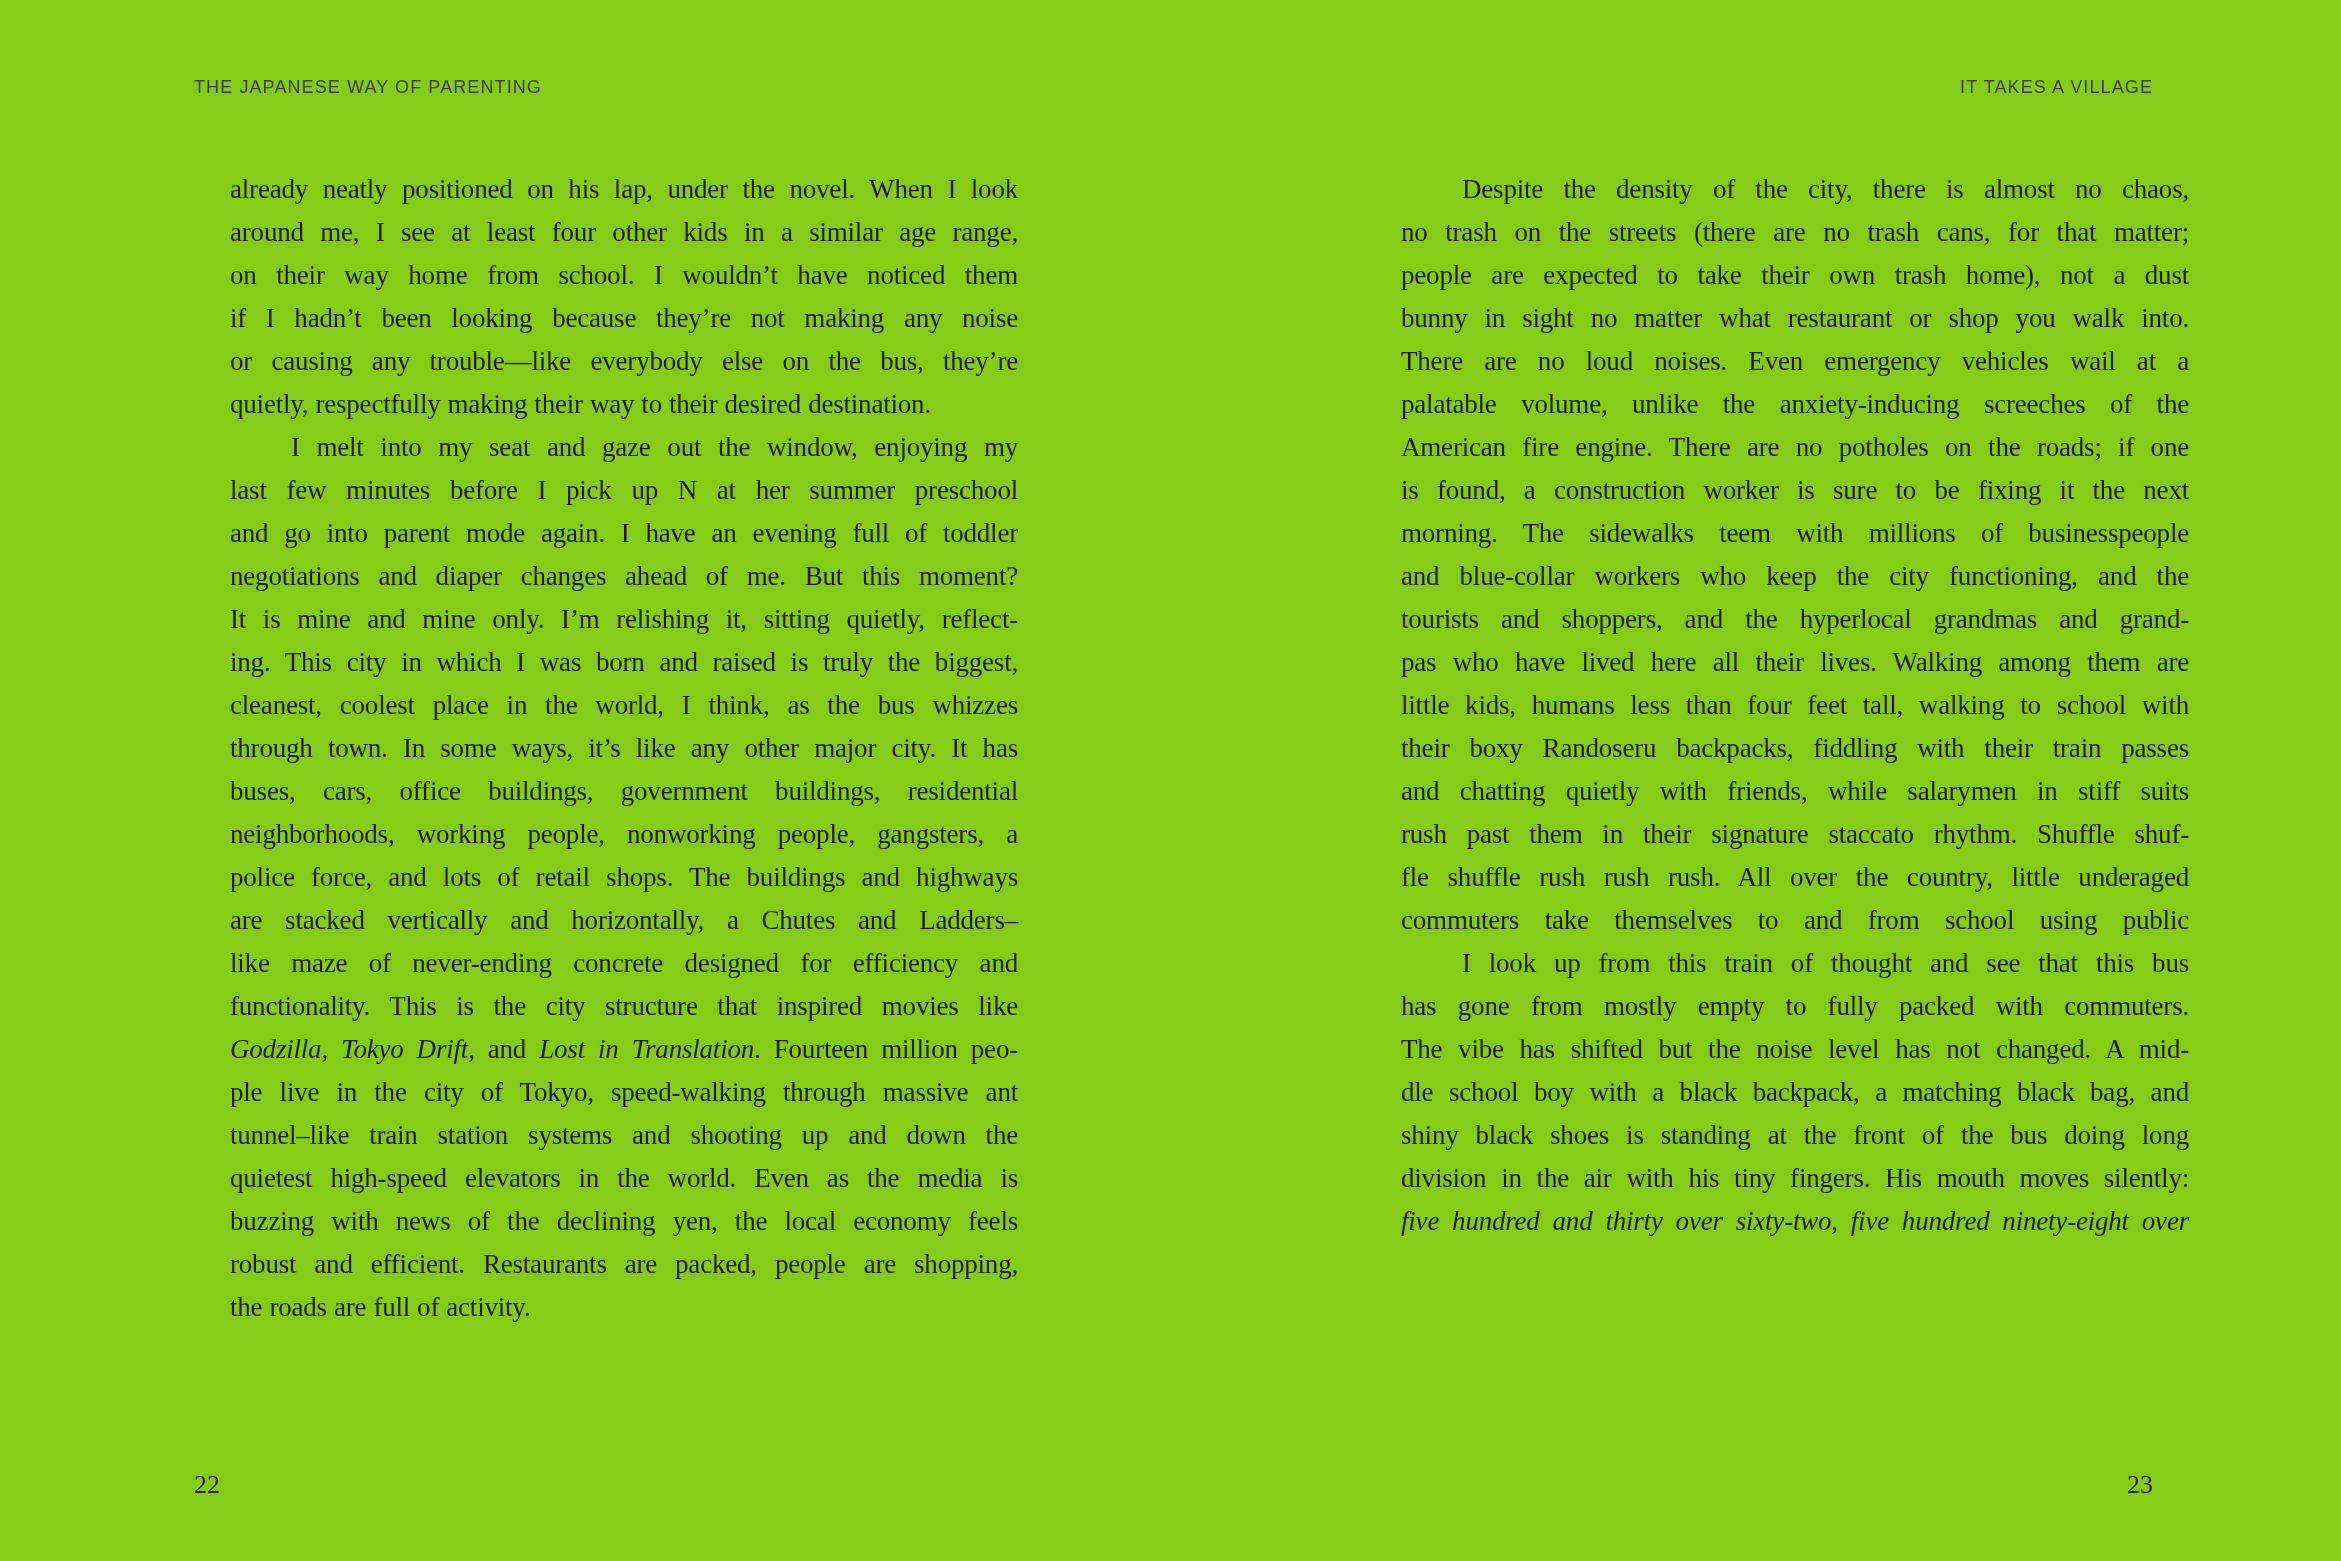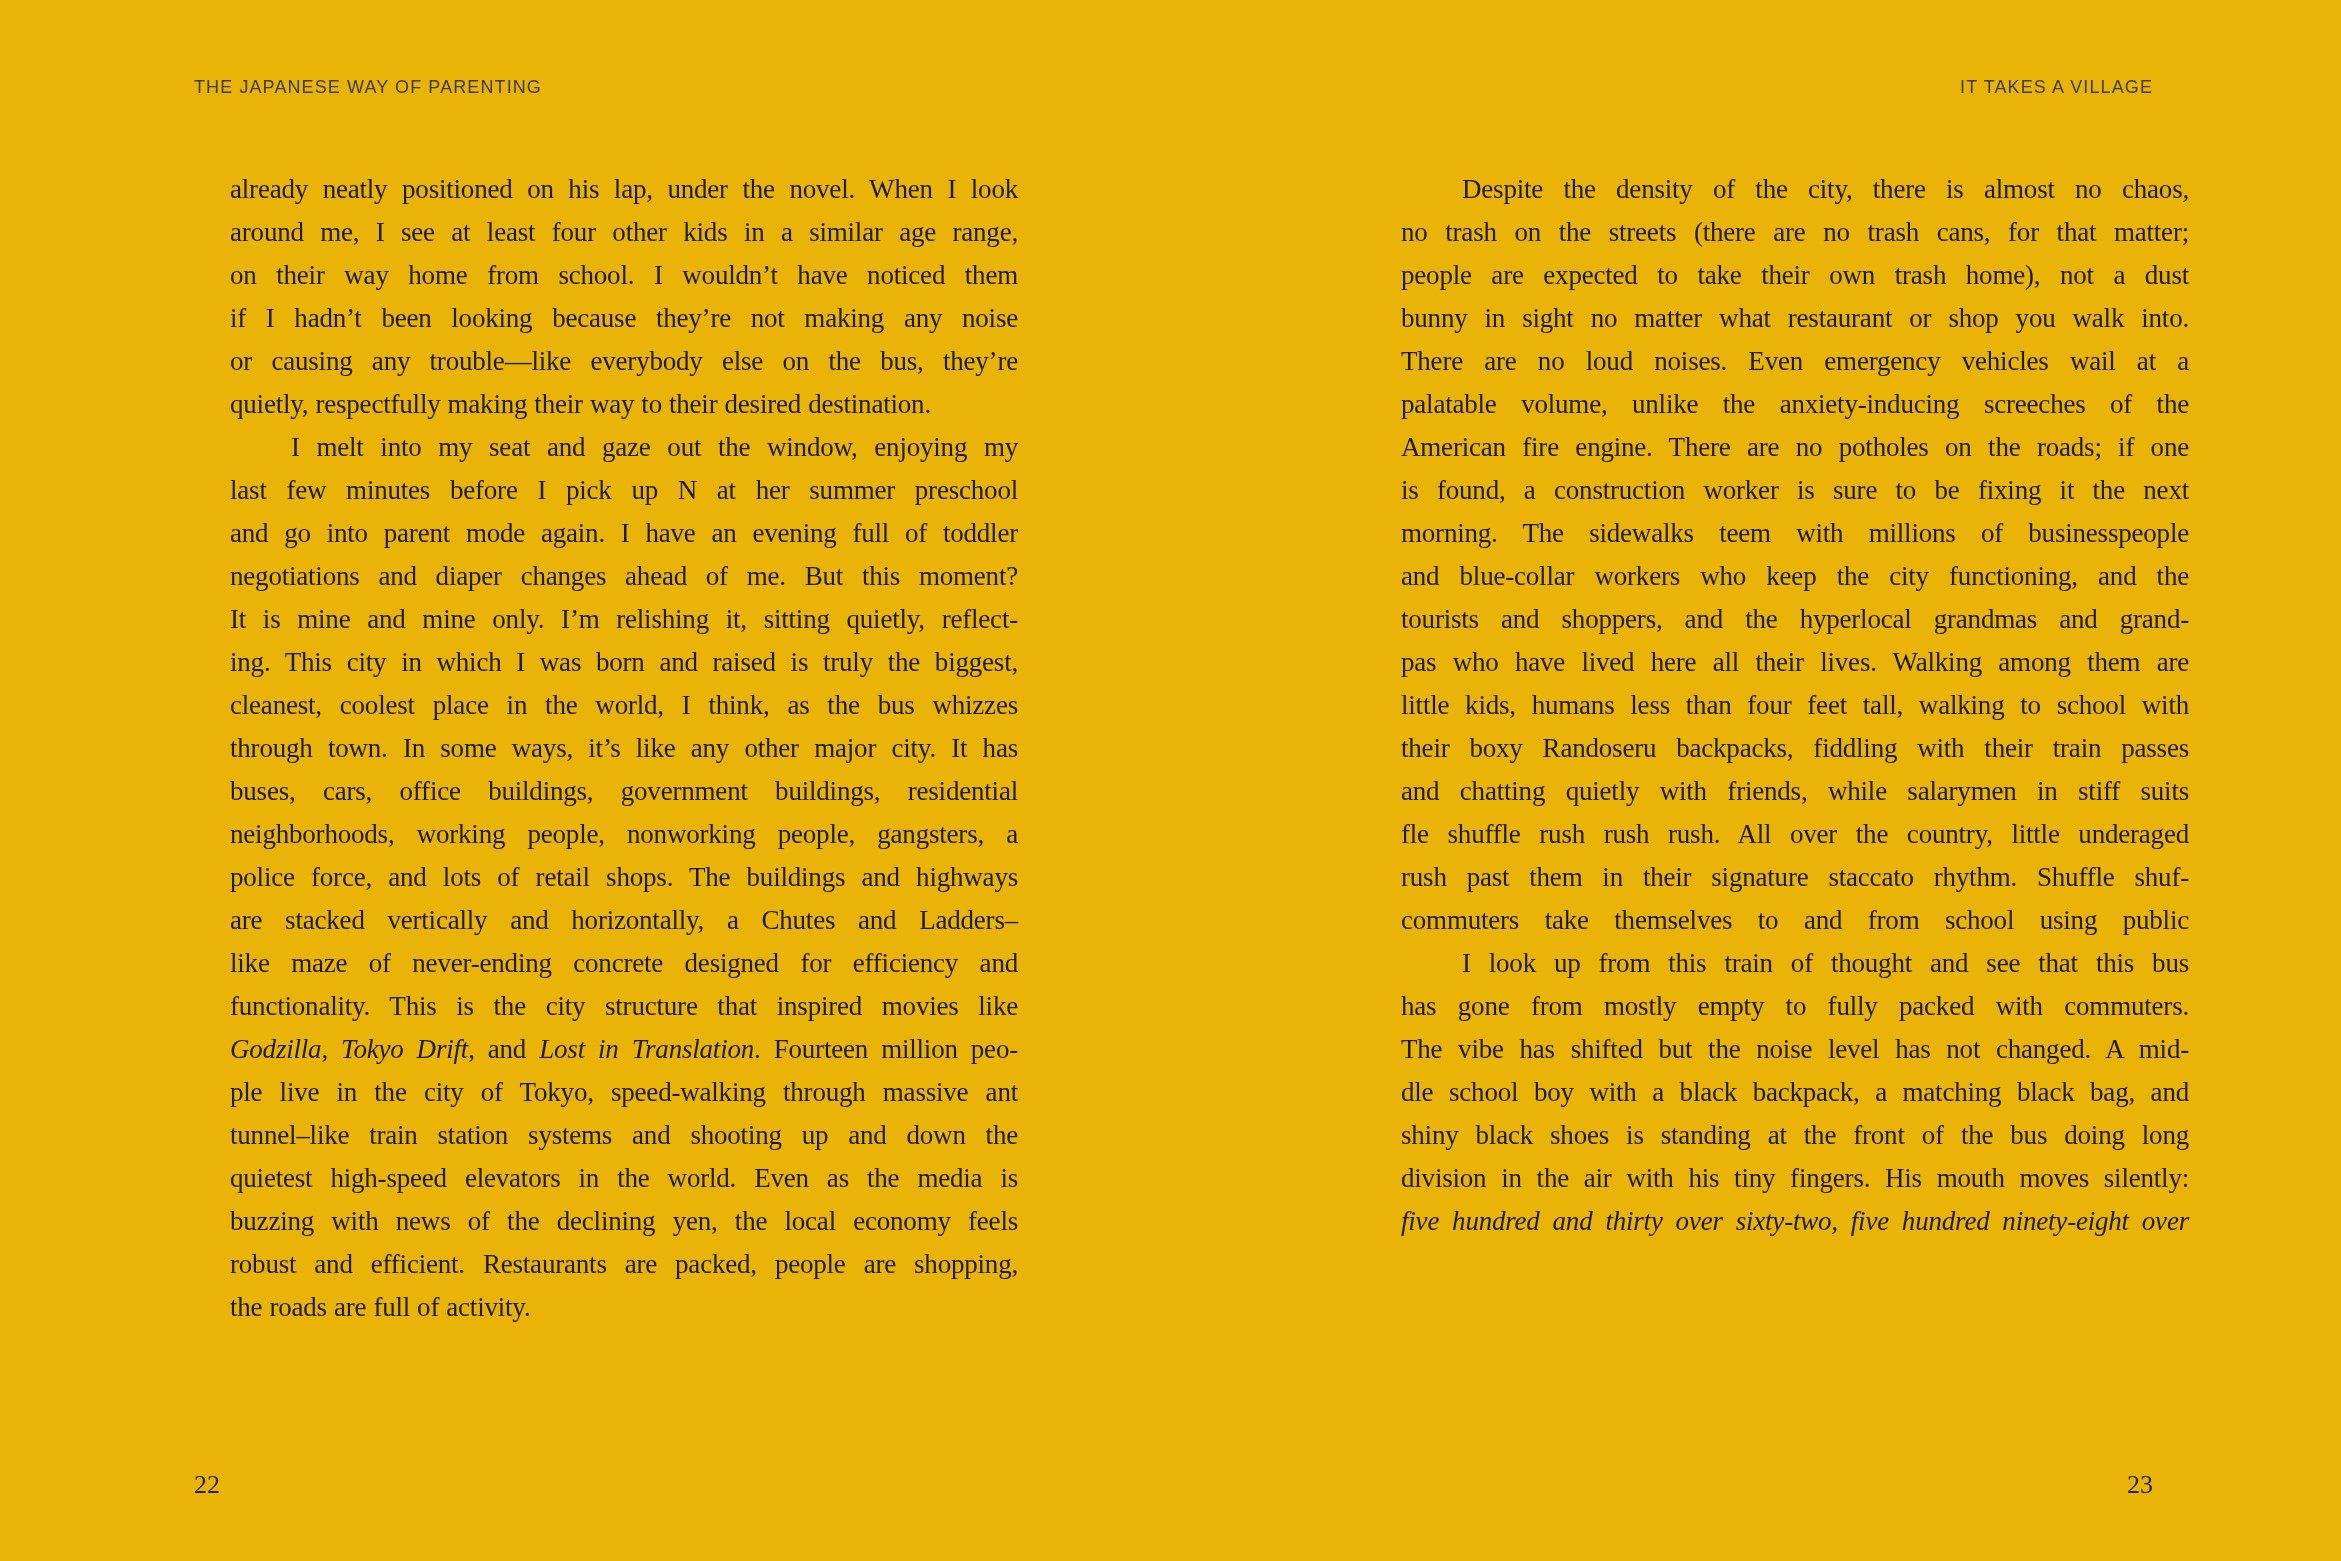--- a/index.html
+++ b/index.html
@@ -4,21 +4,21 @@
 <style>
   html, body {
     margin: 0;
     padding: 0;
     background: #ffffff;
   }
   #spread {
     position: relative;
     width: 2342px;
     height: 1561px;
-    background: #eab308;
+    background: #84cc16;
     overflow: hidden;
     font-family: "Liberation Serif", serif;
     color: #1c1c1c;
   }
   .running-header {
     position: absolute;
     top: 77px;
     font-family: "Liberation Sans", sans-serif;
     font-size: 18px;
     font-weight: 400;
@@ -114,22 +114,22 @@
       <div class="line"><span>palatable volume, unlike the anxiety-inducing screeches of the</span></div>
       <div class="line"><span>American fire engine. There are no potholes on the roads; if one</span></div>
       <div class="line"><span>is found, a construction worker is sure to be fixing it the next</span></div>
       <div class="line"><span>morning. The sidewalks teem with millions of businesspeople</span></div>
       <div class="line"><span>and blue-collar workers who keep the city functioning, and the</span></div>
       <div class="line"><span>tourists and shoppers, and the hyperlocal grandmas and grand-</span></div>
       <div class="line"><span>pas who have lived here all their lives. Walking among them are</span></div>
       <div class="line"><span>little kids, humans less than four feet tall, walking to school with</span></div>
       <div class="line"><span>their boxy Randoseru backpacks, fiddling with their train passes</span></div>
       <div class="line"><span>and chatting quietly with friends, while salarymen in stiff suits</span></div>
+      <div class="line"><span>rush past them in their signature staccato rhythm. Shuffle shuf-</span></div>
       <div class="line"><span>fle shuffle rush rush rush. All over the country, little underaged</span></div>
-      <div class="line"><span>rush past them in their signature staccato rhythm. Shuffle shuf-</span></div>
       <div class="line"><span>commuters take themselves to and from school using public</span></div>
       <div class="line indent"><span>I look up from this train of thought and see that this bus</span></div>
       <div class="line"><span>has gone from mostly empty to fully packed with commuters.</span></div>
       <div class="line"><span>The vibe has shifted but the noise level has not changed. A mid-</span></div>
       <div class="line"><span>dle school boy with a black backpack, a matching black bag, and</span></div>
       <div class="line"><span>shiny black shoes is standing at the front of the bus doing long</span></div>
       <div class="line"><span>division in the air with his tiny fingers. His mouth moves silently:</span></div>
       <div class="line"><i>five hundred and thirty over sixty-two, five hundred ninety-eight over</i></div>
     </div>
 

